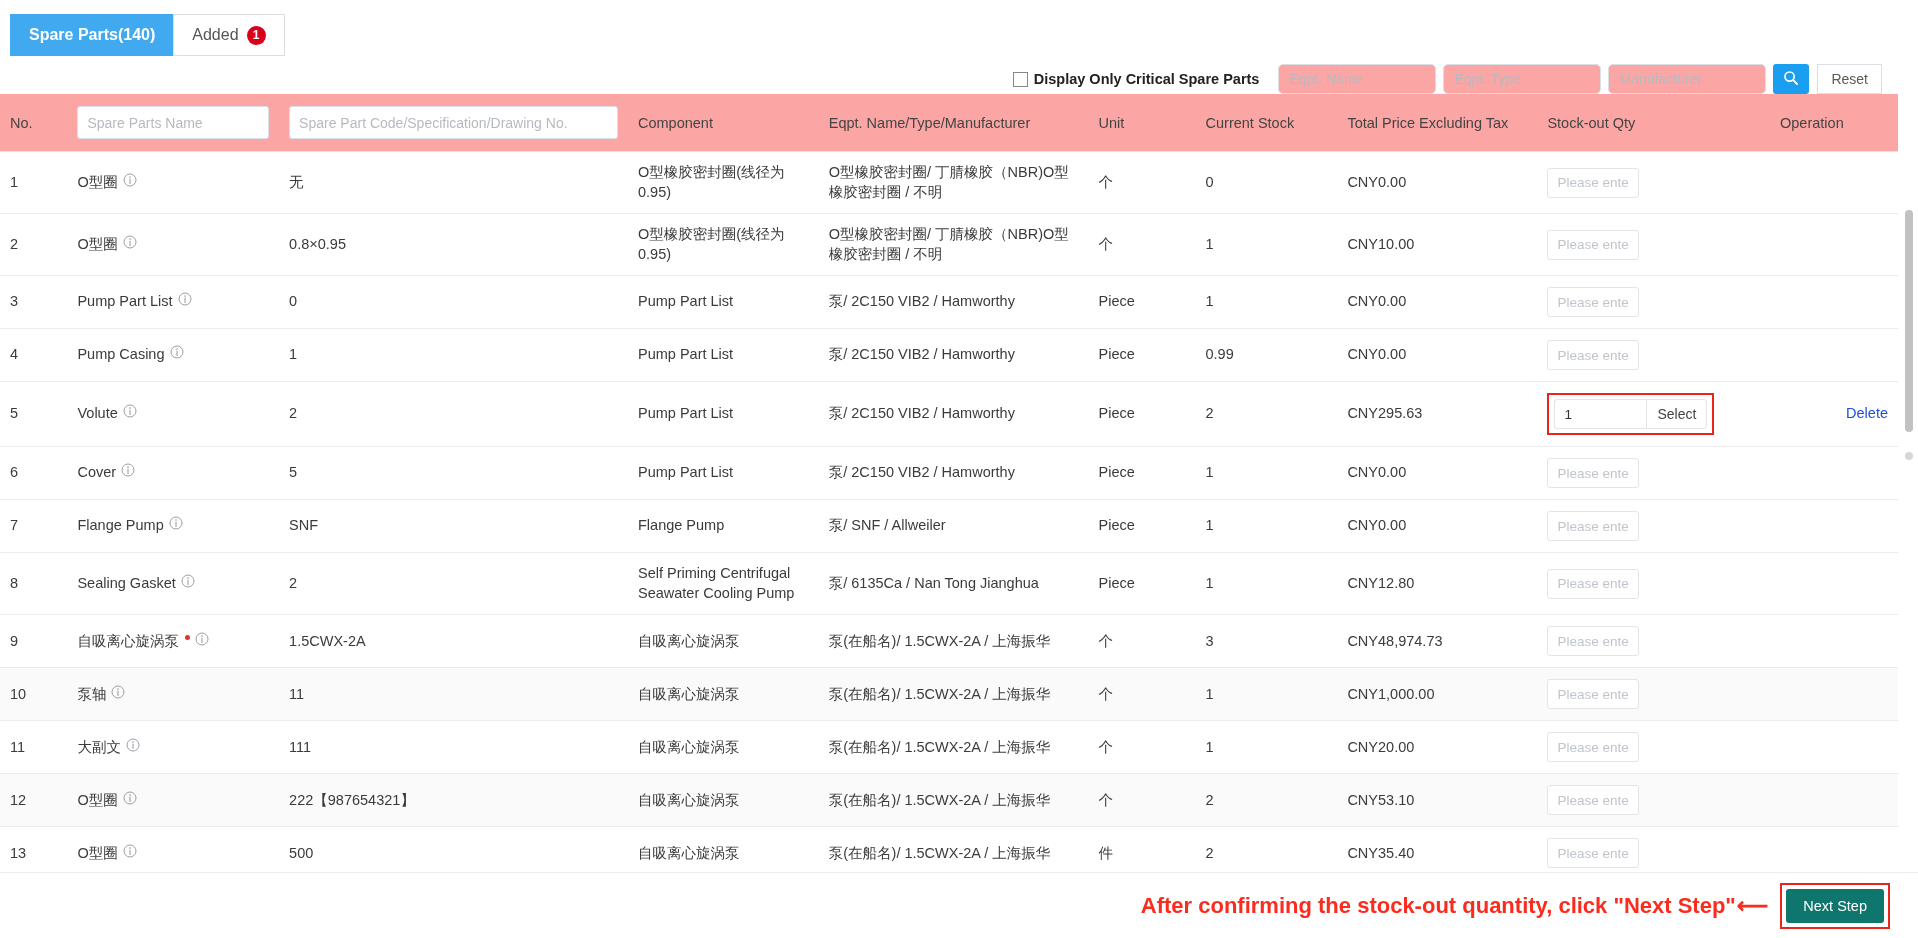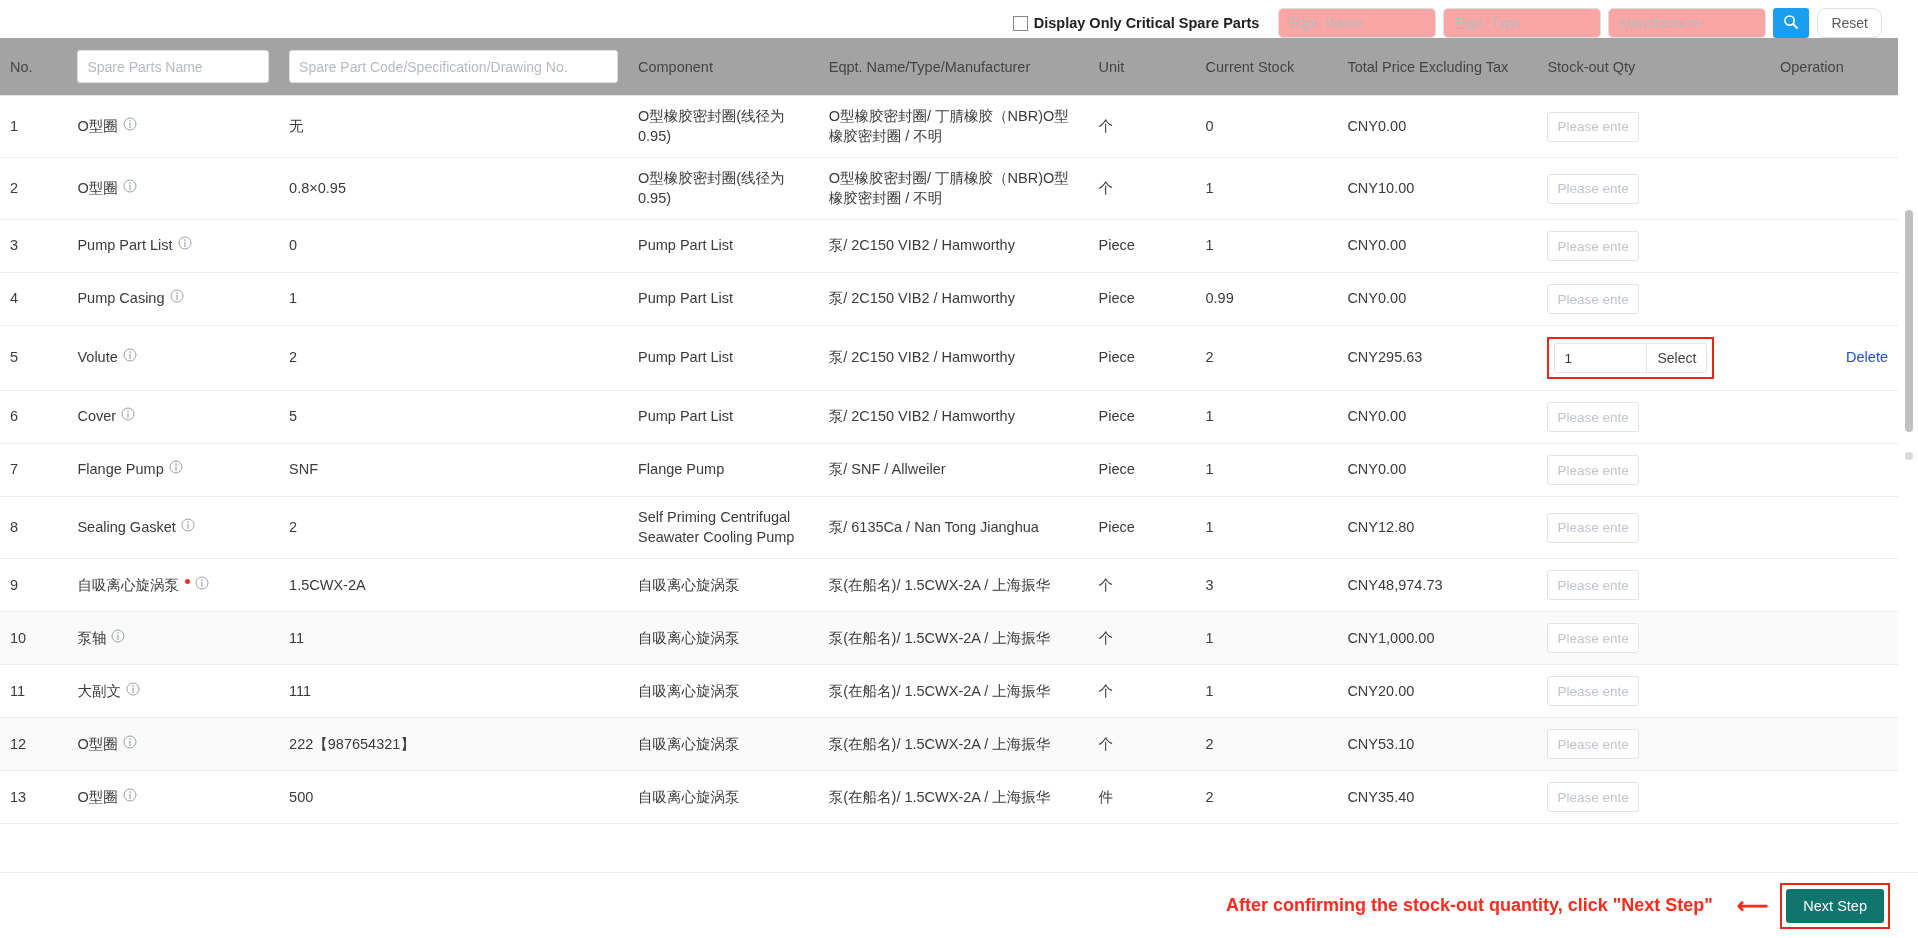--- a/index.html
+++ b/index.html
@@ -63,30 +63,30 @@
     margin-left: 7px;
   }
   .f-input::placeholder { color: #b6babf; }
   .search-btn {
     width: 36px; height: 30px; margin-left: 7px; border: none; border-radius: 3px;
     background: #1a9ff0; cursor: pointer;
     display: flex; align-items: center; justify-content: center;
   }
   .reset-btn {
     height: 30px; padding: 0 13px; margin-left: 8px;
-    border: 1px solid #dcdfe6; border-radius: 9px; background: #fff;
+    border: 1px solid #dcdfe6; border-radius: 0; background: #fff;
     font-size: 14px; color: #5a5a5a; cursor: pointer;
     font-family: "Liberation Sans", sans-serif;
   }
 
   
   .table-wrap { position: relative; width: 1918px; }
   table.grid { width: 1898px; border-collapse: collapse; table-layout: fixed; }
   table.grid thead th {
-    background: #a3a3a3; text-align: left; font-weight: 400;
+    background: #fca5a5; text-align: left; font-weight: 400;
     font-size: 14.5px; color: #444; padding: 12px 10px; height: 52px;
     vertical-align: middle; border-bottom: 1px solid #e6e6e6;
   }
   .th-input {
     width: 100%; height: 33px; border: 1px solid #dcdfe6; border-radius: 3px;
     padding: 0 9px; font-size: 14px; outline: none; background: #fff;
     font-family: "Liberation Sans", sans-serif; color:#333;
   }
   .th-input::placeholder { color: #b6babf; }
   table.grid tbody td {
@@ -122,22 +122,22 @@
   .link-del { color: #1d4ed8; font-size: 14.5px; cursor: pointer; text-decoration: none; }
 
   
   .dlg-footer {
     position: absolute; left: 0; bottom: 0; width: 1918px; height: 66px;
     background: #fff; border-top: 1px solid #ececec;
     display: flex; align-items: center; justify-content: flex-end;
     padding-right: 28px; gap: 0;
   }
   .hint-text {
-    color: #fb2b1d; font-size: 18px; font-weight: 700; white-space: nowrap;
-    margin-right: 24px;
+    color: #fb2b1d; font-size: 22px; font-weight: 700; white-space: nowrap;
+    margin-right: 1px;
   }
   .hint-arrow { color: #fb2b1d; font-size: 22px; font-weight: 700; margin-right: 12px; line-height: 1; }
   .next-wrap { border: 2px solid #e8261c; padding: 4px; display: inline-flex; }
   .next-btn {
     background: #0f766e; color: #fff; border: none; border-radius: 3px;
     height: 34px; padding: 0 17px; font-size: 14.5px; cursor: pointer;
     font-family: "Liberation Sans", sans-serif;
   }
 
   
@@ -153,20 +153,29 @@
     position: absolute; right: 3px; top: 400px; width: 8px; height: 8px;
     background: #d7d7d7; border-radius: 4px;
   }
 </style>
 </head>
 <body>
 
 <div class="dialog">
 
 
+  <div class="tabs-row">
+    <div class="tab active">
+      <span>Spare Parts(140)</span>
+    </div>
+    <div class="tab inactive">
+      <span>Added</span>
+      <span class="badge">1</span>
+    </div>
+  </div>
 
   <div class="filter-bar">
     <label class="chk-wrap">
       <span class="chk-box"></span>
       <span class="chk-label">Display Only Critical Spare Parts</span>
     </label>
     <input class="f-input" value="" placeholder="Eqpt. Name" style="">
     <input class="f-input" value="" placeholder="Eqpt. Type" style="">
     <input class="f-input" value="" placeholder="Manufacturer" style="">
     <button class="search-btn">

